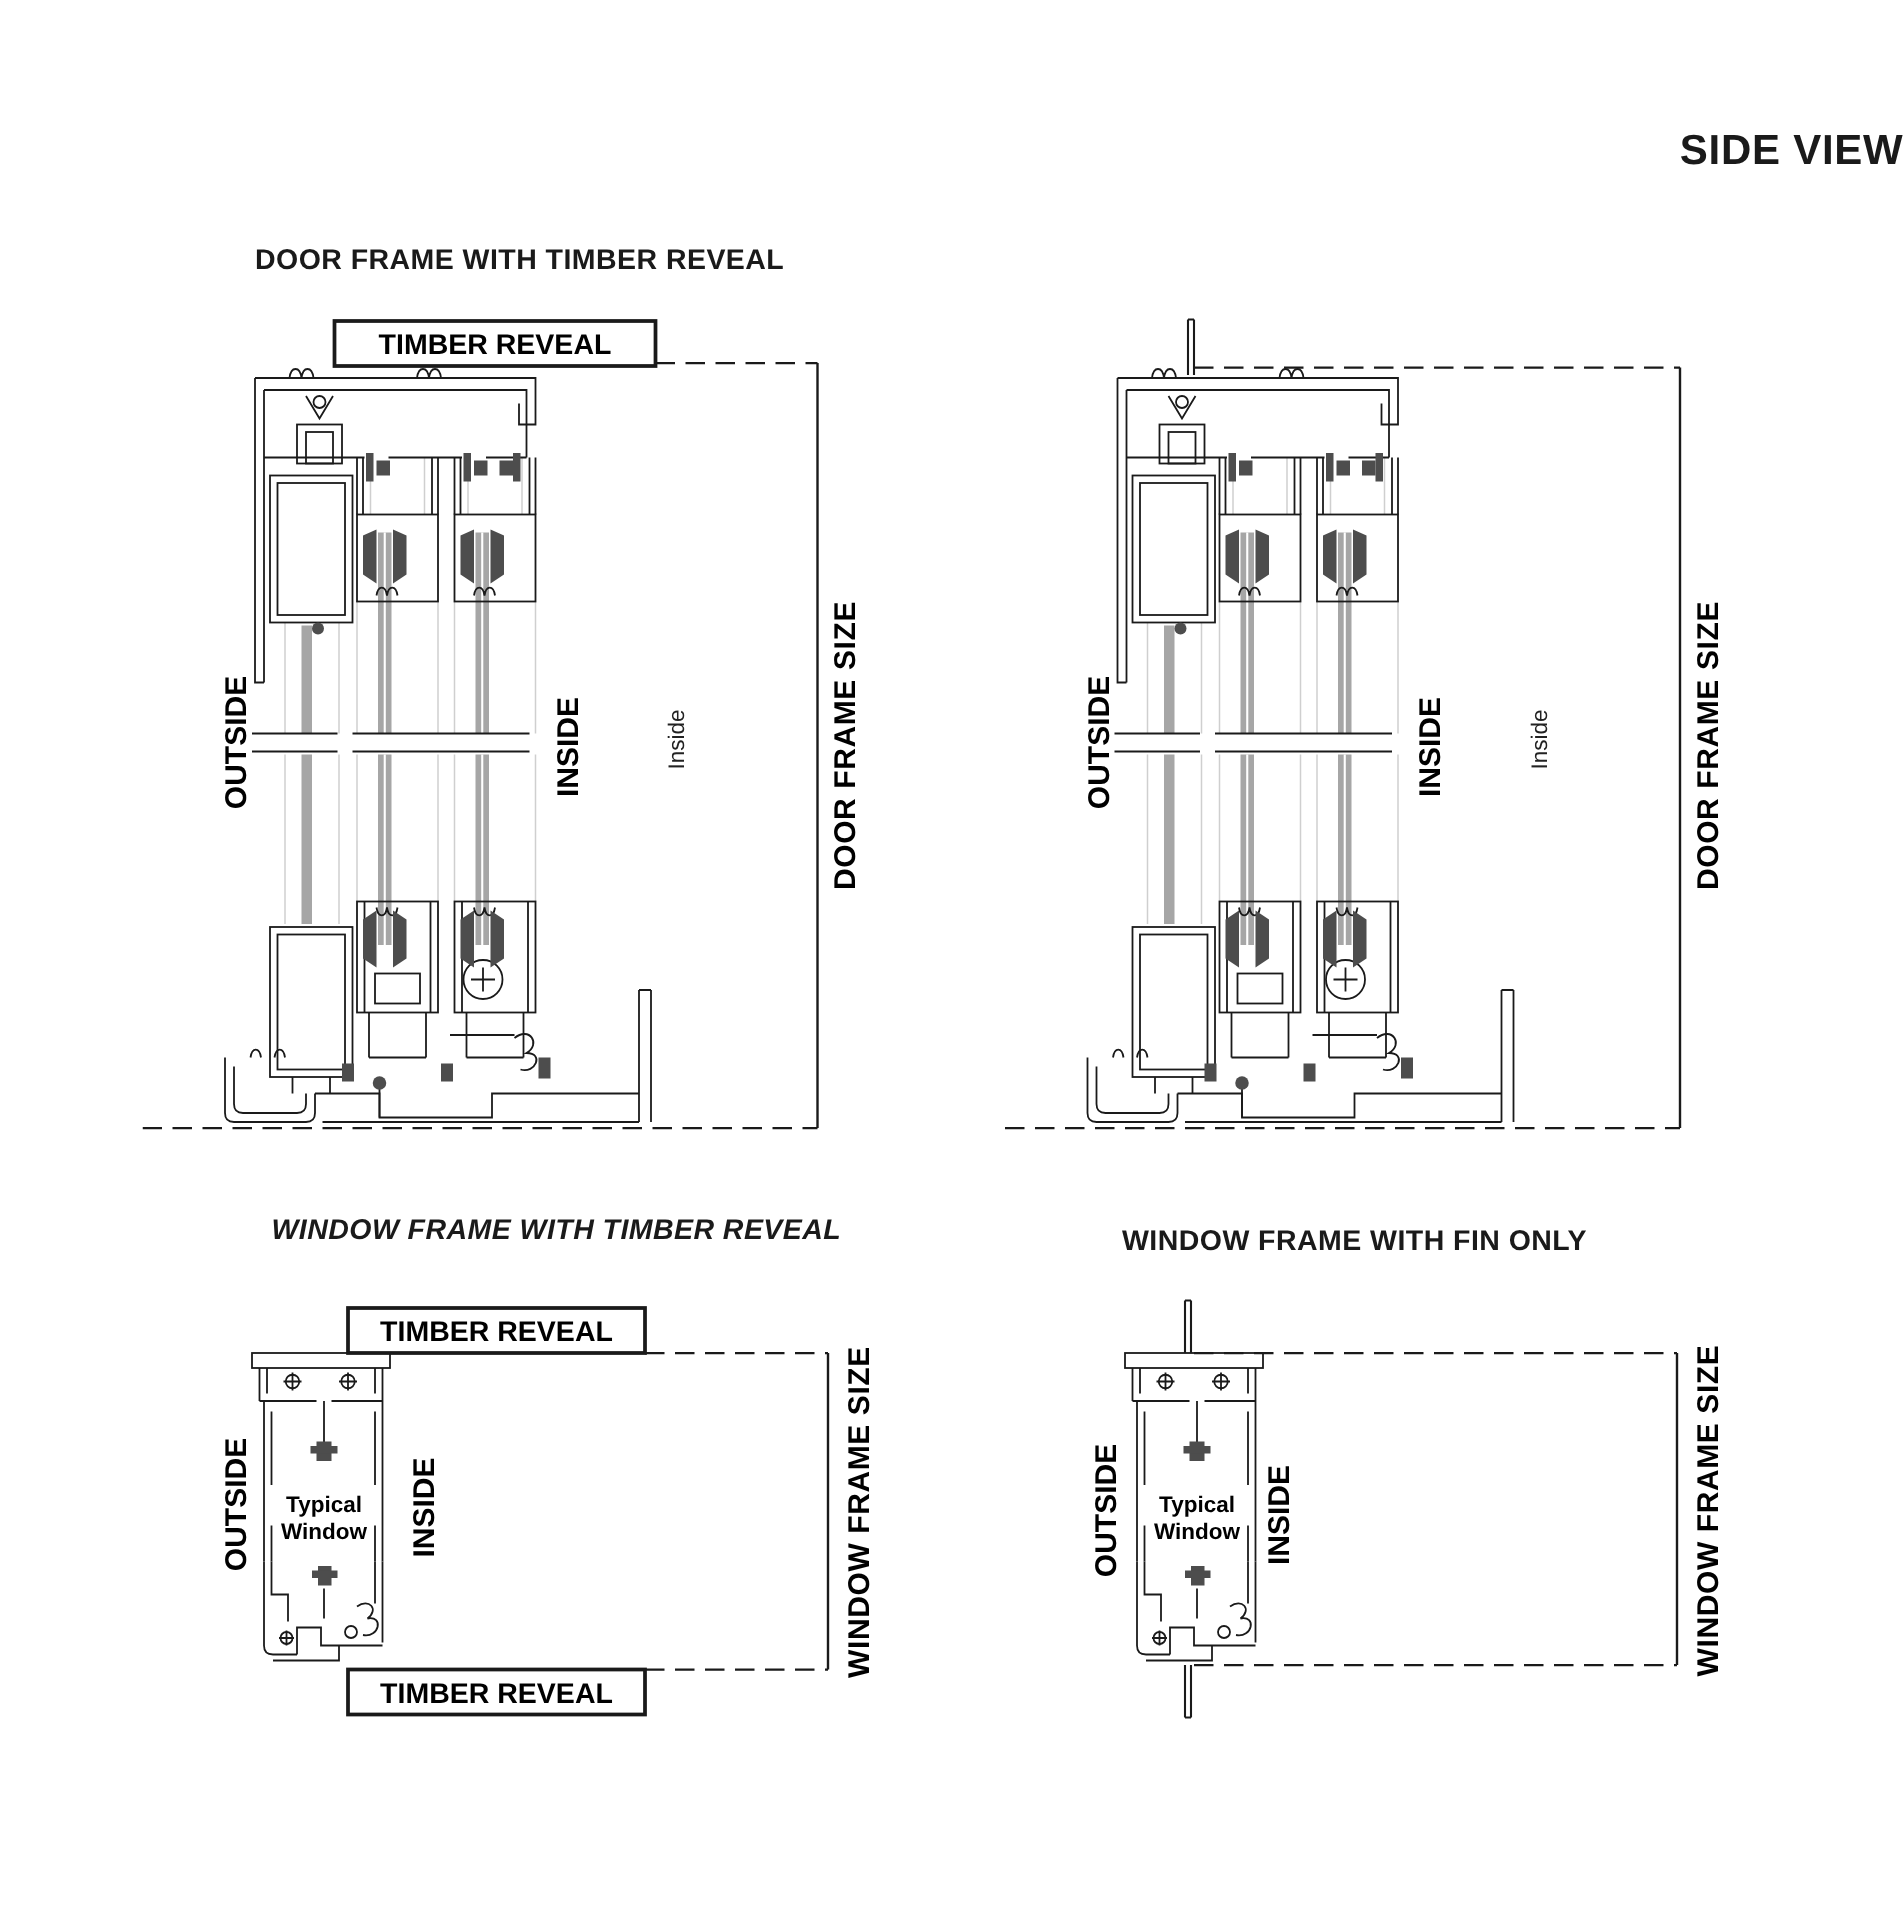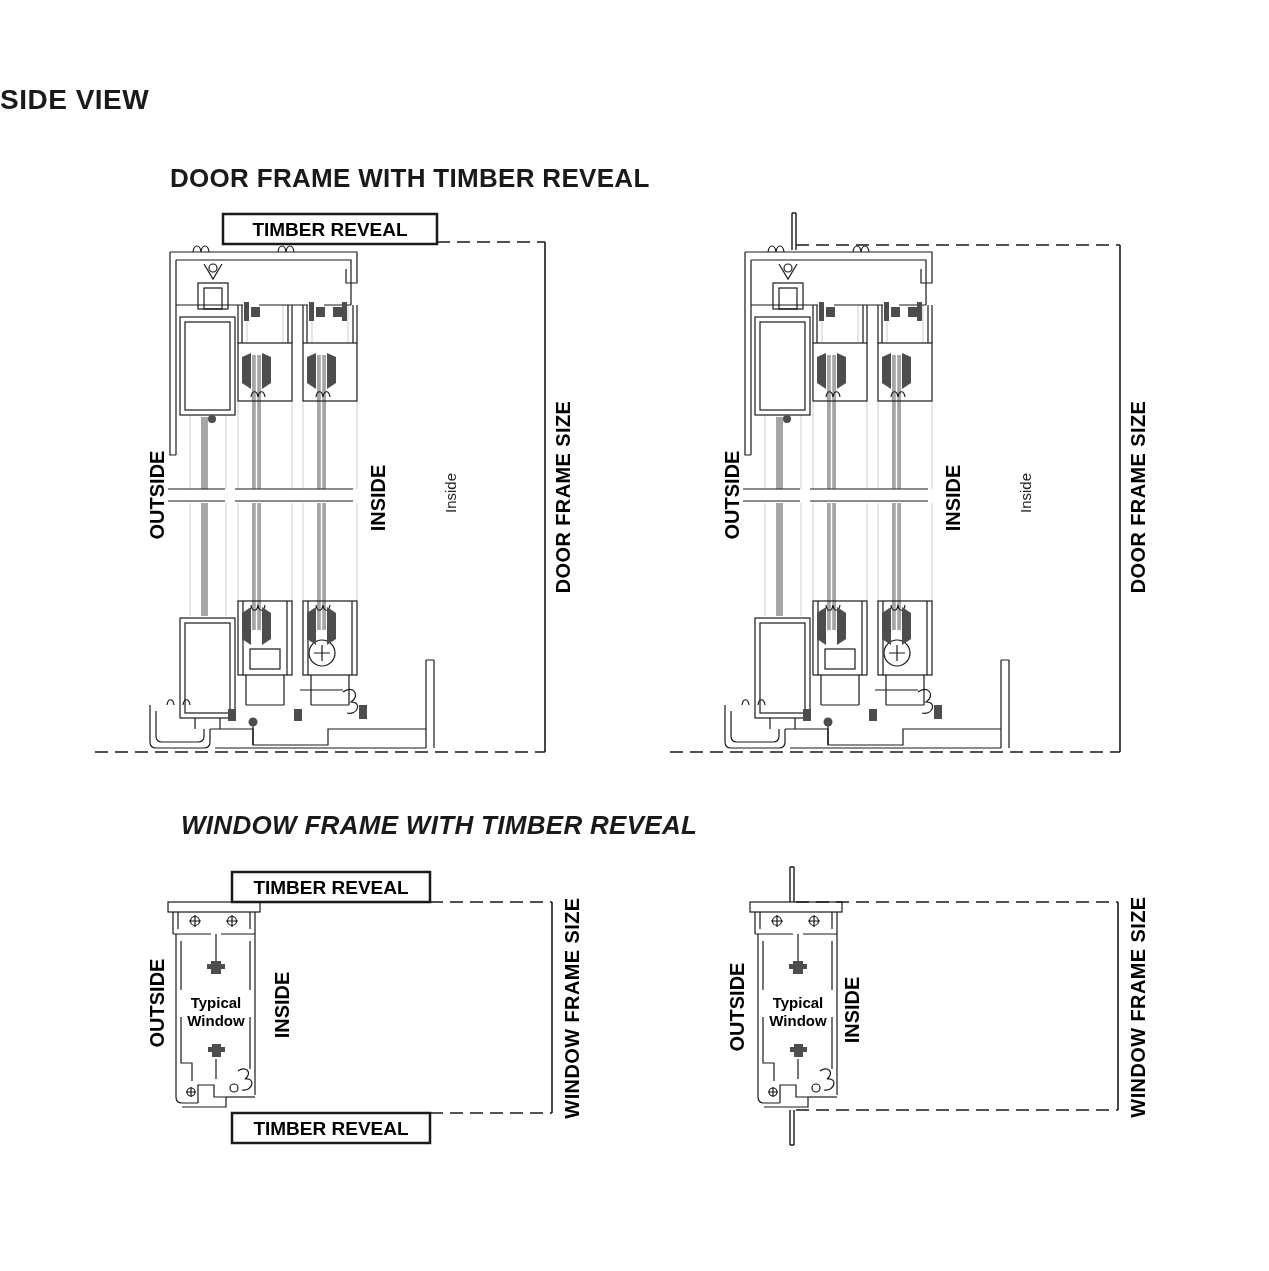--- a/index.html
+++ b/index.html
@@ -1,20 +1,20 @@
 <!DOCTYPE html>
 <html><head>
 <meta charset="utf-8">
 <style>
   html,body{margin:0;padding:0;background:#ffffff;}
   body{font-family:"Liberation Sans",sans-serif;color:#1a1a1a;}
   .canvas{position:relative;width:1269px;height:1271px;background:#fff;overflow:hidden;}
-  .page-title{position:absolute;left:0;right:0;top:84px;text-align:left;
+  .page-title{position:absolute;left:0;right:0;top:84px;text-align:right;
     font-size:28px;font-weight:bold;letter-spacing:.5px;}
-  .panel-heading{position:absolute;font-size:26px;font-weight:bold;letter-spacing:.3px;white-space:nowrap;}
+  .panel-heading{position:absolute;font-size:19px;font-weight:bold;letter-spacing:.3px;white-space:nowrap;}
   .h-door-timber{left:170px;top:163px;}
   .h-door-fin{left:737px;top:171px;}
   .h-window-timber{left:181px;top:810px;font-style:italic;}
   .h-window-fin{left:748px;top:817px;}
   .drawing{position:absolute;}
   .d-door-timber{left:95px;top:205px;}
   .d-door-fin{left:670px;top:205px;}
   .d-window-timber{left:128px;top:845px;}
   .d-window-fin{left:710px;top:845px;}
   svg text{font-family:"Liberation Sans",sans-serif;}
@@ -30,20 +30,21 @@
 </style>
 </head>
 <body>
 
 <div class="canvas">
 
   <div class="page-title">SIDE VIEW</div>
 
   <div class="panel-heading h-door-timber">DOOR FRAME WITH TIMBER REVEAL</div>
   <div class="panel-heading h-window-timber">WINDOW FRAME WITH TIMBER REVEAL</div>
+  <div class="panel-heading h-window-fin">WINDOW FRAME WITH FIN ONLY</div>
 
   <svg width="0" height="0" style="position:absolute" aria-hidden="true">
     <defs>
       <g id="door-section">
 
         <g stroke="#cfcfcf" stroke-width="1" fill="none">
           <path d="M143,196 V284 M197,196 V284 M208,196 V284 M262,196 V284"></path>
           <path d="M143,298 V396 M197,298 V396 M208,298 V396 M262,298 V396"></path>
           <path d="M95,210 V284 M131,210 V284 M95,298 V411 M131,298 V411"></path>
           <path d="M152,100 V138 M188,100 V138 M217,100 V138 M253,100 V138"></path>

